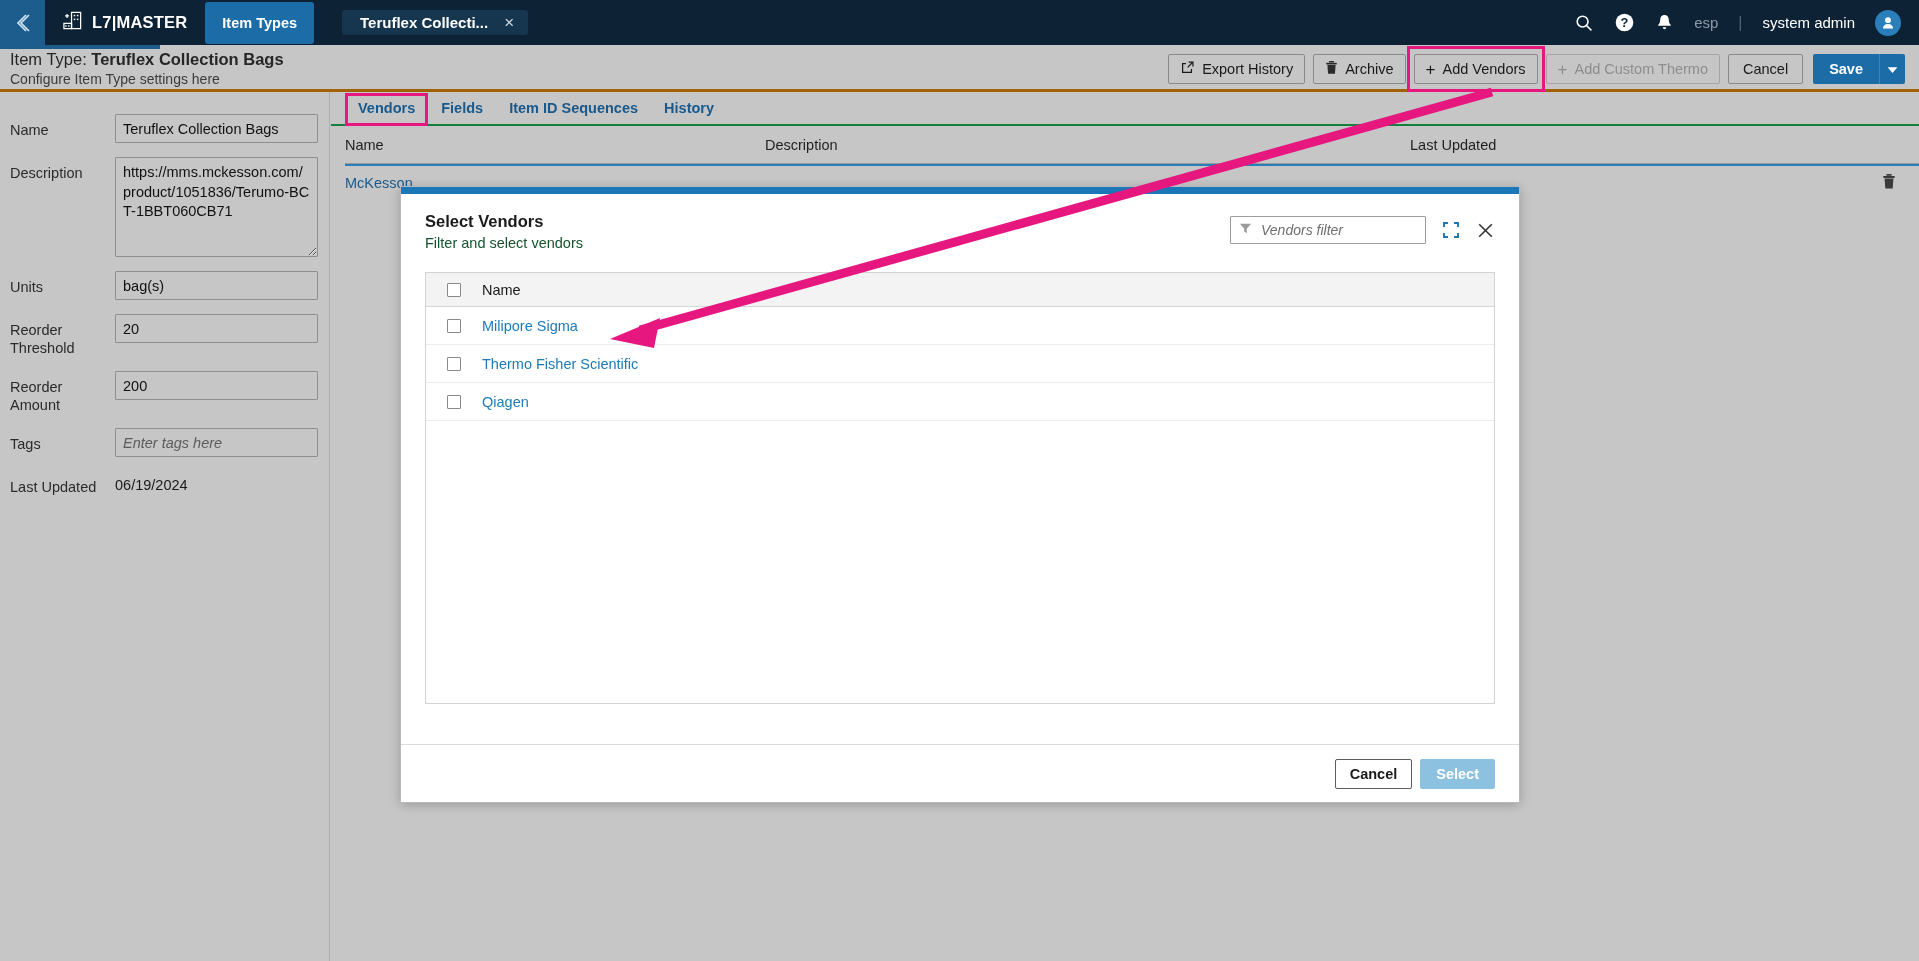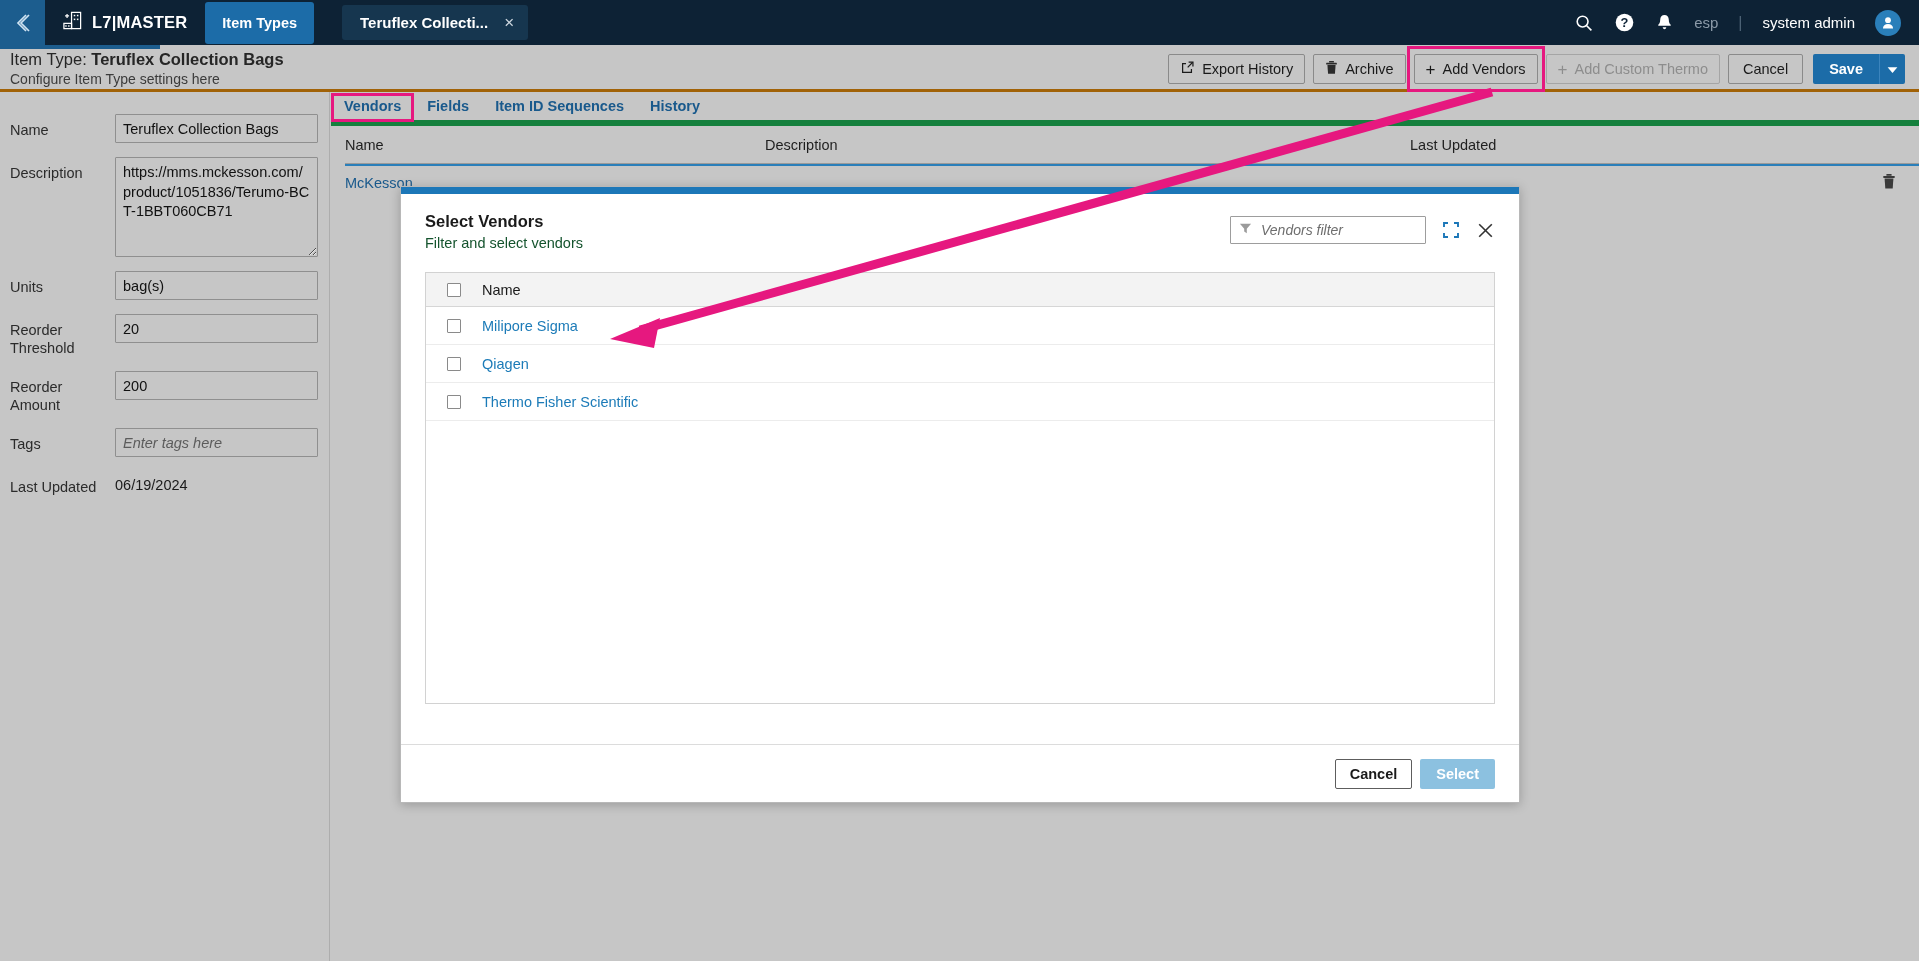--- a/index.html
+++ b/index.html
@@ -33,21 +33,21 @@
   }
   .nav-tab {
     height: 42px; padding: 0 17px; border-radius: 3px;
     display: flex; align-items: center; justify-content: center;
     font-size: 14.5px; font-weight: bold; color: #ffffff;
     cursor: pointer; white-space: nowrap; flex: 0 0 auto;
   }
   .nav-tab.primary { background: #1c6ca8; margin-left: 4px; }
   .nav-tab.doc {
     background: #16364f; margin-left: 28px; padding: 0 12px 0 18px;
-    gap: 14px; height: 35px; max-width: 200px;
+    gap: 14px; height: 25px; max-width: 200px;
   }
   .nav-tab.doc .doc-label {
     overflow: hidden; text-overflow: ellipsis; white-space: nowrap;
     font-weight: bold; font-size: 15px;
   }
   .doc-close {
     font-size: 17px; color: #cfd8e0; font-weight: normal; line-height: 1;
     cursor: pointer; padding: 0 2px;
   }
   #topbar-right {
@@ -146,22 +146,22 @@
     resize: both; line-height: 19.5px; overflow: hidden; word-break: break-all;
   }
   .fstatic { font-size: 14.5px; color: #1a1a1a; padding-top: 6px; }
 
   
   #main {
     position: absolute; left: 331px; top: 92px;
     width: 1588px; height: 869px; background: #c6c6c6;
   }
   #tabbar {
-    height: 34px; border-bottom: 6px solid #15803d;
-    display: flex; align-items: stretch;  text-align: center;
+    height: 34px; border-bottom: 2px solid #15803d;
+    display: flex; align-items: stretch; padding-left: 14px; text-align: center;
   }
   .ctab {
     display: flex; align-items: center; padding: 0 13px;
     font-size: 14.5px; font-weight: bold; color: #19598c; cursor: pointer;
     white-space: nowrap; position: relative;
   }
   .ctab.active { position: relative; }
   #vendors-hl {
     position: absolute; left: 0; top: 1px; right: 0; bottom: -2px;
     border: 3px solid #e6187f; pointer-events: none;
@@ -537,28 +537,28 @@
         <div class="mcb-cell">
           <div class="mcheck"></div>
         </div>
         <div class="mname">Milipore Sigma</div>
       </div>
 
       <div class="mrow">
         <div class="mcb-cell">
           <div class="mcheck"></div>
         </div>
-        <div class="mname">Qiagen</div>
+        <div class="mname">Thermo Fisher Scientific</div>
       </div>
 
       <div class="mrow">
         <div class="mcb-cell">
           <div class="mcheck"></div>
         </div>
-        <div class="mname">Thermo Fisher Scientific</div>
+        <div class="mname">Qiagen</div>
       </div>
 
     </div>
   </div>
 
   <div id="modal-foot">
     <button class="mbtn-cancel">Cancel</button>
     <button class="mbtn-select">Select</button>
   </div>
 </div>

